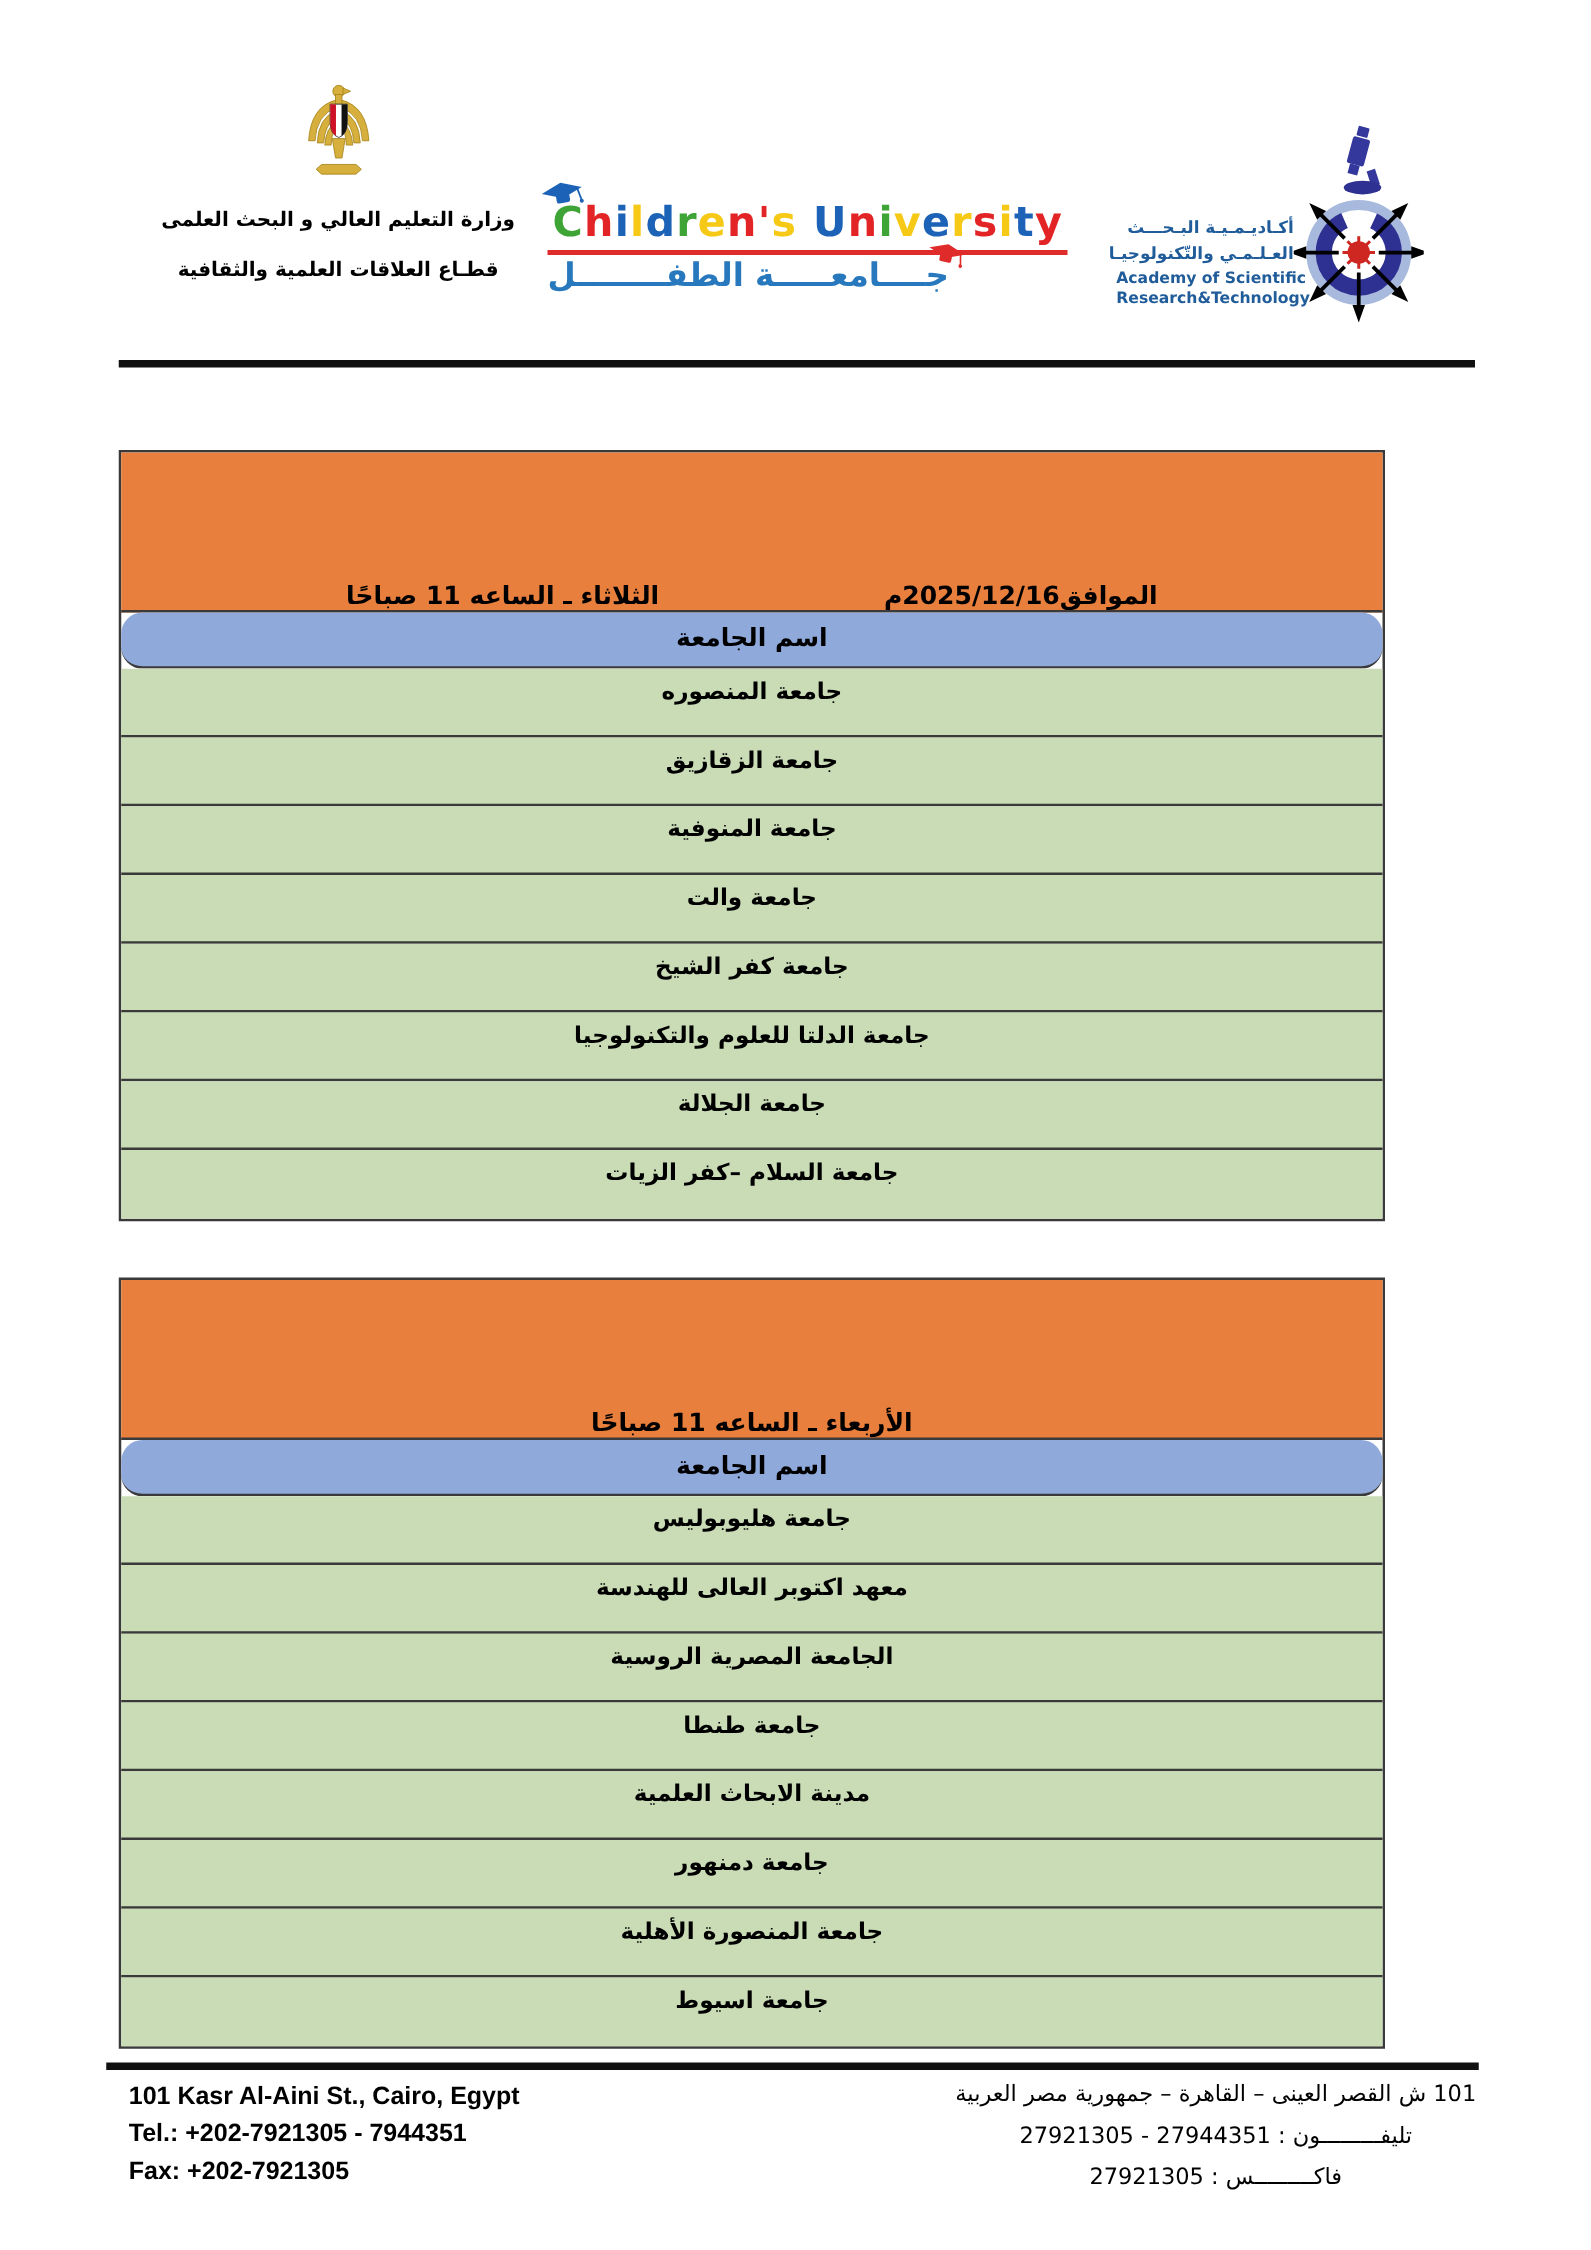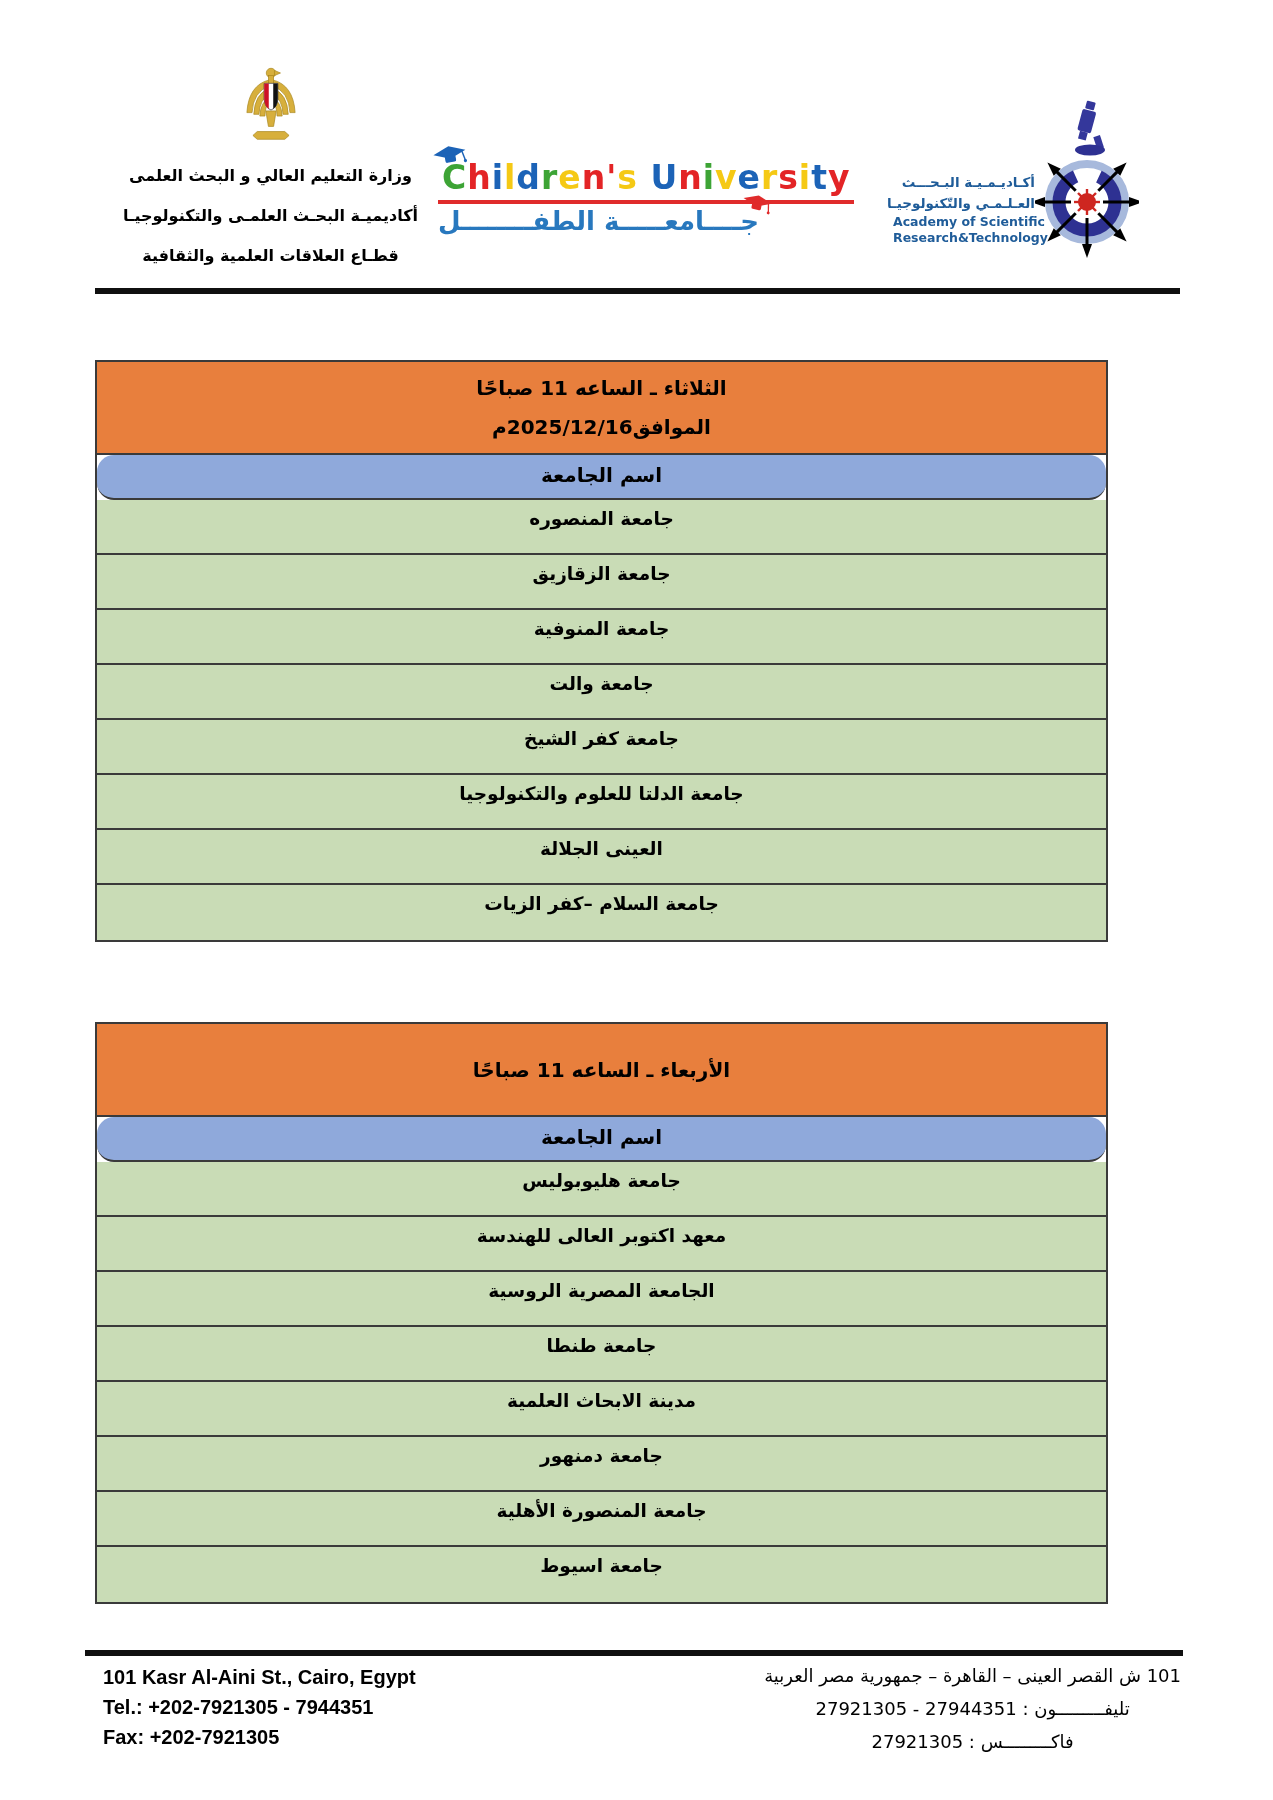--- a/index.html
+++ b/index.html
@@ -34,22 +34,22 @@
   .rule{position:absolute;background:var(--rule);}
   .rule-top{left:95px;top:288px;width:1085px;height:6px;}
   .rule-bottom{left:85px;top:1650px;width:1098px;height:6px;}
 
   
   .sched{position:absolute;left:95px;width:1013px;border:2.5px solid var(--border);box-sizing:border-box;}
   .sched-1{top:360px;}
   .sched-2{top:1022px;}
   .sched *{box-sizing:border-box;}
   .t-head{
-    background:var(--orange);height:93px;border-bottom:2px solid var(--border);
-    display:flex;flex-direction:column;justify-content:space-evenly;
+    background:var(--orange);height:128px;border-bottom:2px solid var(--border);
+    display:flex;flex-direction:row;justify-content:space-evenly;align-items:flex-end;
   }
   .t-head div{direction:rtl;text-align:center;font-size:20px;font-weight:bold;}
   .t-colhead{
     background:var(--header-blue);height:45px;border-bottom:2px solid var(--border);
     display:flex;align-items:center;justify-content:center;padding-bottom:4px;
     direction:rtl;font-size:20px;font-weight:bold;border-radius:17px;
   }
   .t-row{
     background:var(--row-green);height:55px;border-bottom:2px solid var(--border);
     direction:rtl;text-align:center;font-size:18.5px;font-weight:bold;
@@ -94,21 +94,20 @@
         <clipPath id="shieldClip">
             <path d="M28 26 h16 v17 q0 11 -8 14 q-8 -3 -8 -14 Z"></path>
           </clipPath>
         <g clip-path="url(#shieldClip)" stroke="none">
           <rect x="28" y="26" width="5.4" height="32" fill="#CE1126"></rect>
           <rect x="38.6" y="26" width="5.4" height="32" fill="#111111"></rect>
         </g>
       </g>
     </svg>
     <div class="m-line">وزارة التعليم العالي و البحث العلمى</div>
-    <div class="m-line">أكاديميـة البحـث العلمـى والتكنولوجيـا</div>
     <div class="m-line">قطـاع العلاقات العلمية والثقافية</div>
   </div>
 
   <div class="cu">
     <div class="cu-word">
       <svg class="cap-blue" viewBox="0 0 40 26" xmlns="http://www.w3.org/2000/svg">
         <polygon points="20,2 38,9 20,16 2,9" fill="#1C63B7"></polygon>
         <rect x="14" y="12" width="12" height="8" rx="2" fill="#1C63B7"></rect>
         <line x1="34" y1="10" x2="36" y2="20" stroke="#1C63B7" stroke-width="1.6"></line>
         <circle cx="36" cy="21" r="1.8" fill="#1C63B7"></circle>
@@ -194,21 +193,21 @@
       <div>الثلاثاء ـ الساعه 11 صباحًا</div>
       <div>الموافق2025/12/16م</div>
     </div>
     <div class="t-colhead">اسم الجامعة</div>
     <div class="t-row">جامعة المنصوره</div>
     <div class="t-row">جامعة الزقازيق</div>
     <div class="t-row">جامعة المنوفية</div>
     <div class="t-row">جامعة والت</div>
     <div class="t-row">جامعة كفر الشيخ</div>
     <div class="t-row">جامعة الدلتا للعلوم والتكنولوجيا</div>
-    <div class="t-row">العينى الجلالة</div>
+    <div class="t-row">جامعة الجلالة</div>
     <div class="t-row">جامعة السلام –كفر الزيات</div>
   </section>
 
   <section class="sched sched-2">
     <div class="t-head">
       <div>الأربعاء ـ الساعه 11 صباحًا</div>
     </div>
     <div class="t-colhead">اسم الجامعة</div>
     <div class="t-row">جامعة هليوبوليس</div>
     <div class="t-row">معهد اكتوبر العالى للهندسة</div>

